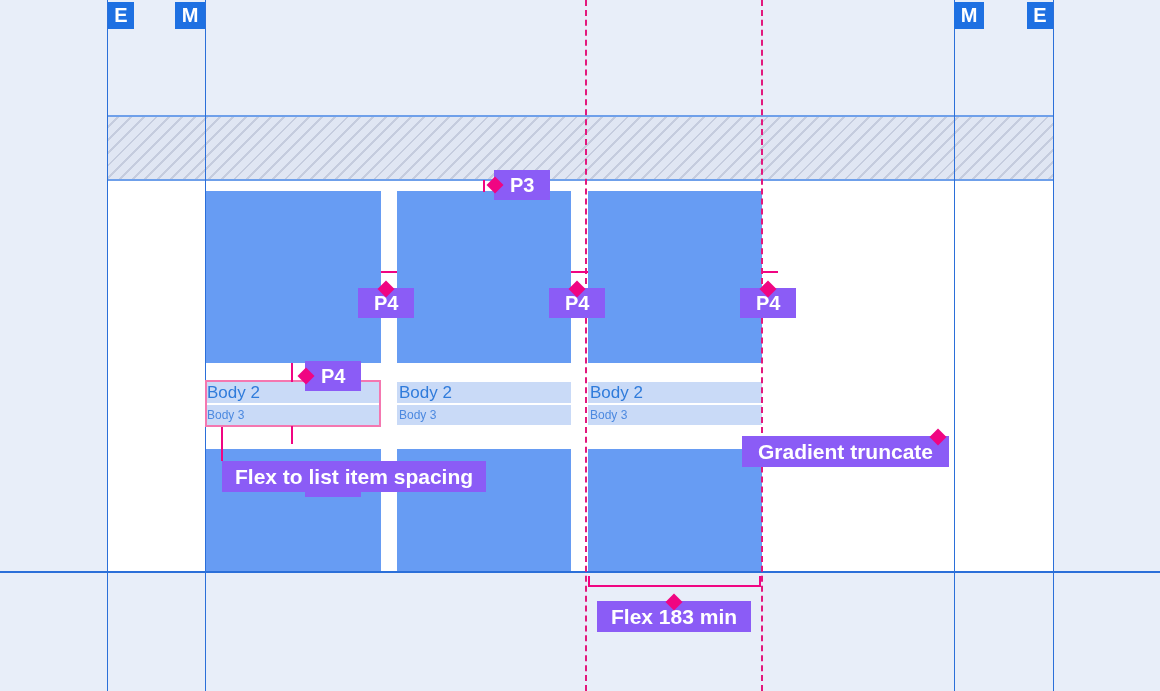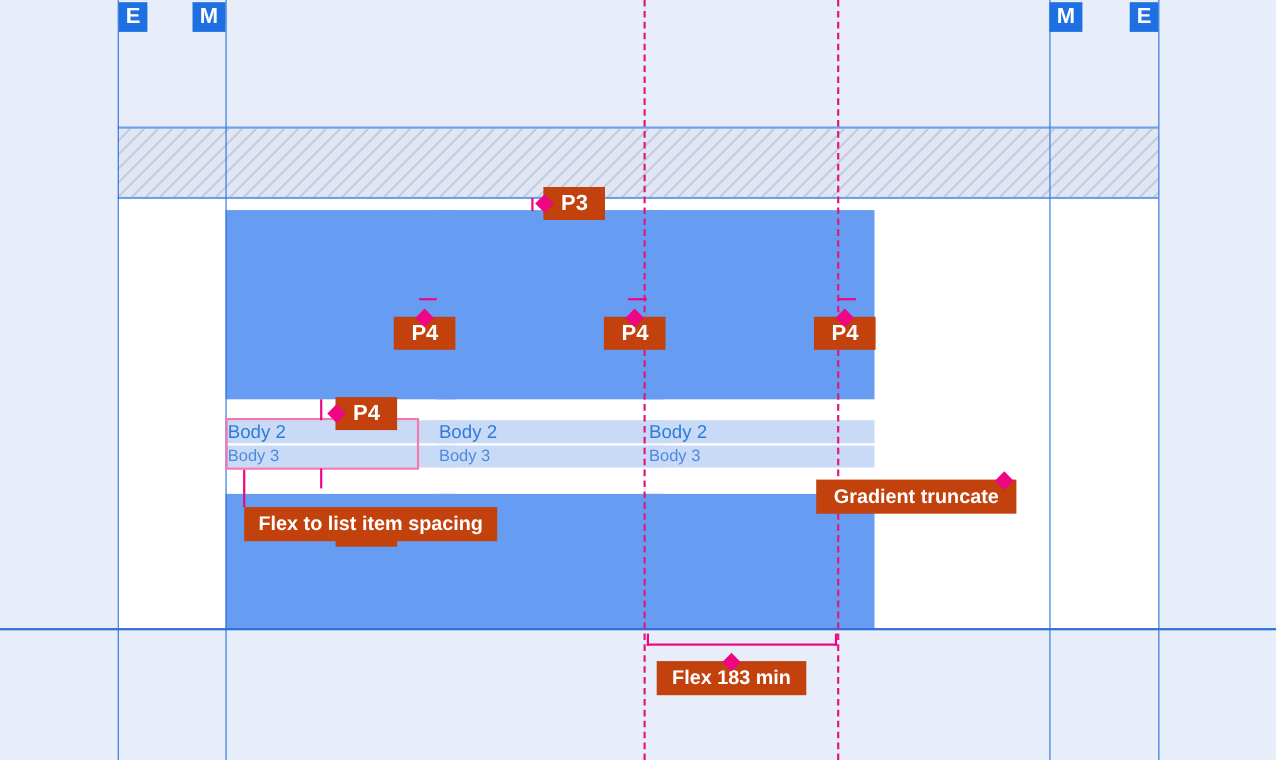--- a/index.html
+++ b/index.html
@@ -15,37 +15,37 @@
   
   .vline{position:absolute;top:0;width:1px;height:691px;background:#2B6FD9;z-index:4;}
   .hline{position:absolute;left:0;top:571px;width:1160px;height:2px;background:#2B6FD9;z-index:4;}
   .dashline{position:absolute;top:0;width:0;height:691px;border-left:2px dashed #E2187D;z-index:5;}
 
   
   .em{position:absolute;top:2px;height:27px;background:#1E70E2;color:#fff;font-weight:bold;
     font-size:20px;line-height:27px;text-align:center;z-index:6;}
 
   
-  .card{position:absolute;top:191px;height:381px;z-index:3;padding-left:33px;}
+  .card{position:absolute;top:191px;height:381px;z-index:3;}
   .card-img{position:absolute;left:0;top:0;width:100%;height:172px;background:#679CF3;}
   .strip{position:absolute;left:0;width:100%;background:#C9DAF7;overflow:hidden;white-space:nowrap;}
   .strip.b2{top:191px;height:21px;font-size:17px;line-height:21px;color:#2F7BDB;padding-left:2px;box-sizing:border-box;}
-  .strip.b3{top:214px;height:20px;font-size:15px;line-height:20px;color:#4C89E0;padding-left:2px;box-sizing:border-box;}
+  .strip.b3{top:214px;height:20px;font-size:12px;line-height:20px;color:#4C89E0;padding-left:2px;box-sizing:border-box;}
   .strip.fade::after{content:"";position:absolute;right:0;top:0;bottom:0;width:42%;
     background:linear-gradient(90deg,rgba(201,218,247,0),#C9DAF7 78%);}
   .card-lower{position:absolute;left:0;top:258px;width:100%;height:123px;background:#679CF3;}
 
   
   .text-outline{position:absolute;left:205px;top:380px;width:176px;height:47px;box-sizing:border-box;
     border:2px solid #F477B0;z-index:6;}
 
   
-  .plabel{position:absolute;background:#c2410c;color:#fff;font-weight:bold;font-size:20px;
+  .plabel{position:absolute;background:#8b5cf6;color:#fff;font-weight:bold;font-size:20px;
     line-height:30px;height:30px;padding:0 16px;white-space:nowrap;z-index:8;}
-  .plabel.big{font-size:18px;line-height:31px;height:31px;padding:0 13px;}
+  .plabel.big{font-size:21px;line-height:31px;height:31px;padding:0 13px;}
   .plabel::before{content:"";position:absolute;width:12px;height:12px;background:#F00582;transform:rotate(45deg);}
   .caret-left::before{left:-5px;top:50%;margin-top:-6px;}
   .caret-top::before{top:-5px;left:50%;margin-left:-6px;}
   .caret-top-right::before{top:-5px;right:5px;}
   .no-caret::before{display:none;}
 
   
   .tick{position:absolute;background:#F00582;z-index:7;}
   .flex-bracket{position:absolute;left:588px;top:576px;width:173px;height:11px;box-sizing:border-box;
     border-left:2px solid #F00582;border-right:2px solid #F00582;border-bottom:2px solid #F00582;z-index:7;}

